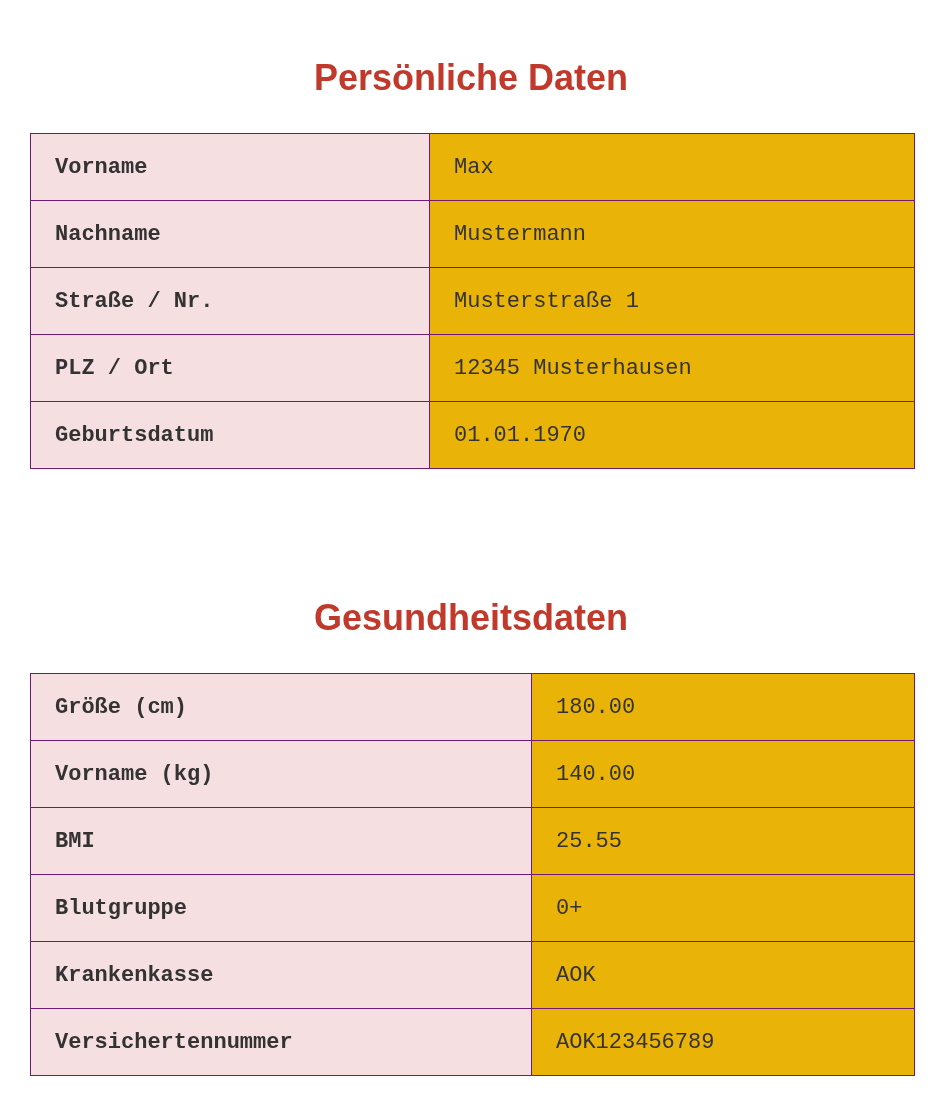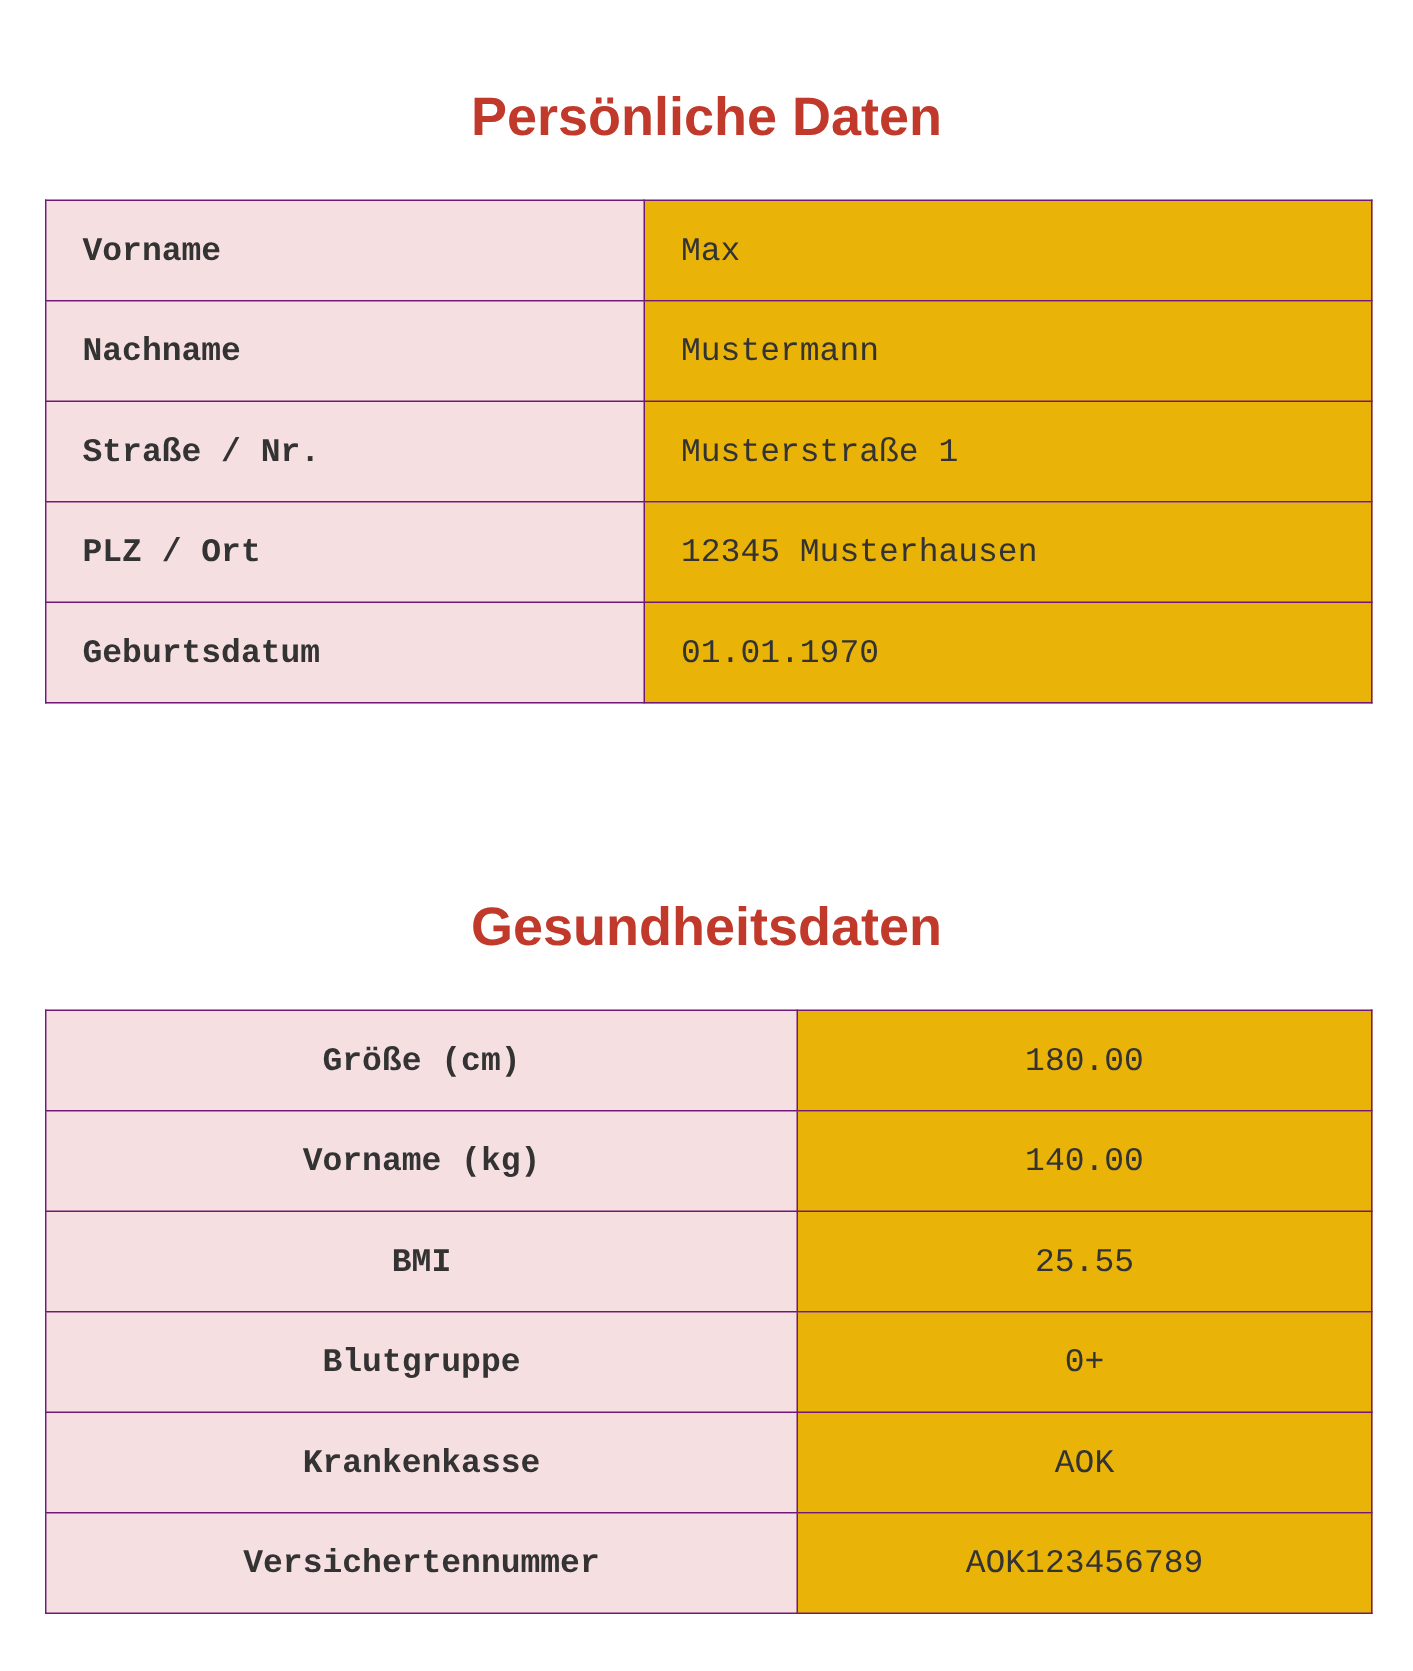--- a/index.html
+++ b/index.html
@@ -30,21 +30,21 @@
     #title-health { top: 598px; }
 
     table.data-table {
       position: absolute;
       left: 30px;
       width: 884px;
       border-collapse: collapse;
       table-layout: fixed;
     }
     #table-personal { top: 133px; }
-    #table-health { top: 673px; text-align: center; }
+    #table-health { top: 673px; }
 
     table.data-table td {
       border: 1px solid #701a75;
       height: 67px;
       padding: 0 24px;
       font-size: 22px;
       vertical-align: middle;
       box-sizing: border-box;
       font-family: Liberation Mono, monospace;
     }

